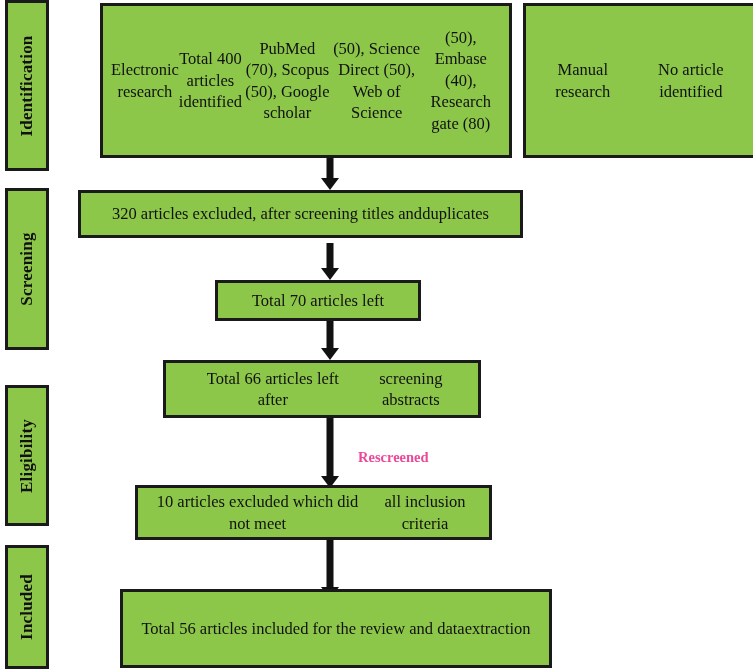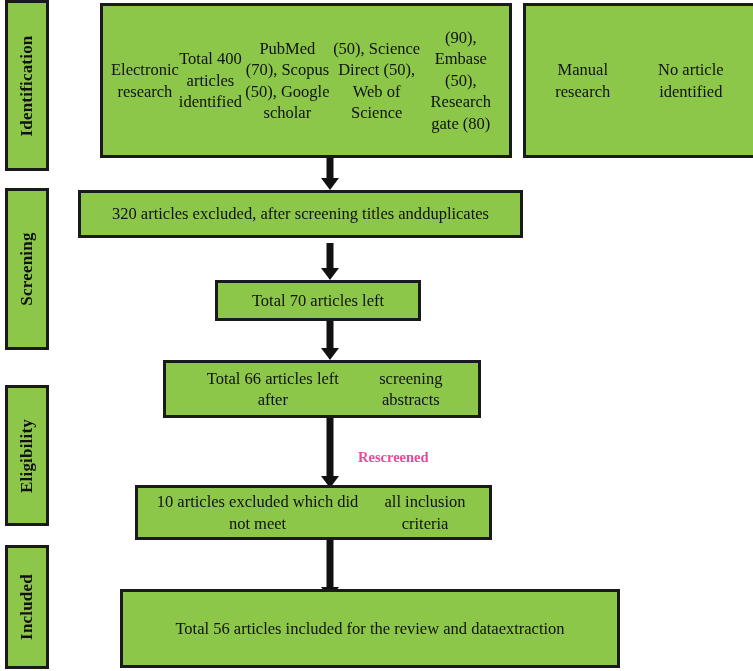--- a/index.html
+++ b/index.html
@@ -110,21 +110,21 @@
   <div class="stage" style="left:5px; top:545px; width:44px; height:124px;">
     <span>Included</span>
   </div>
 
   <div class="box" style="left:100px; top:3px; width:412px; height:155px;">
     <span class="line">Electronic research</span>
     <span class="gap"></span>
     <span class="line">Total 400 articles identified</span>
     <span class="line">PubMed (70), Scopus (50), Google scholar</span>
     <span class="line">(50), Science Direct (50), Web of Science</span>
-    <span class="line">(90), Embase (50), Research gate (80)</span>
+    <span class="line">(50), Embase (40), Research gate (80)</span>
   </div>
 
   <div class="box" style="left:523px; top:3px; width:238px; height:155px;">
     <span class="line">Manual research</span>
     <span class="gap"></span>
     <span class="line">No article identified</span>
   </div>
 
   <div class="arrow" style="left:330px; top:158px;">
     <div class="stem" style="height:22px;"></div>
@@ -166,18 +166,18 @@
     <span class="line">10 articles excluded which did not meet</span>
     <span class="line">all inclusion criteria</span>
   </div>
 
   <div class="arrow" style="left:330px; top:540px;">
     <div class="stem" style="height:50px;"></div>
     <div class="head" style="top:47px;"></div>
   </div>
 
 
-  <div class="box" style="left:120px; top:589px; width:500px; height:79px;align-items:center;">
+  <div class="box" style="left:120px; top:589px; width:432px; height:79px;align-items:center;">
     <span class="line">Total 56 articles included for the review and data</span>
     <span class="line">extraction</span>
   </div>
 
 </div>
 
 </body></html>

